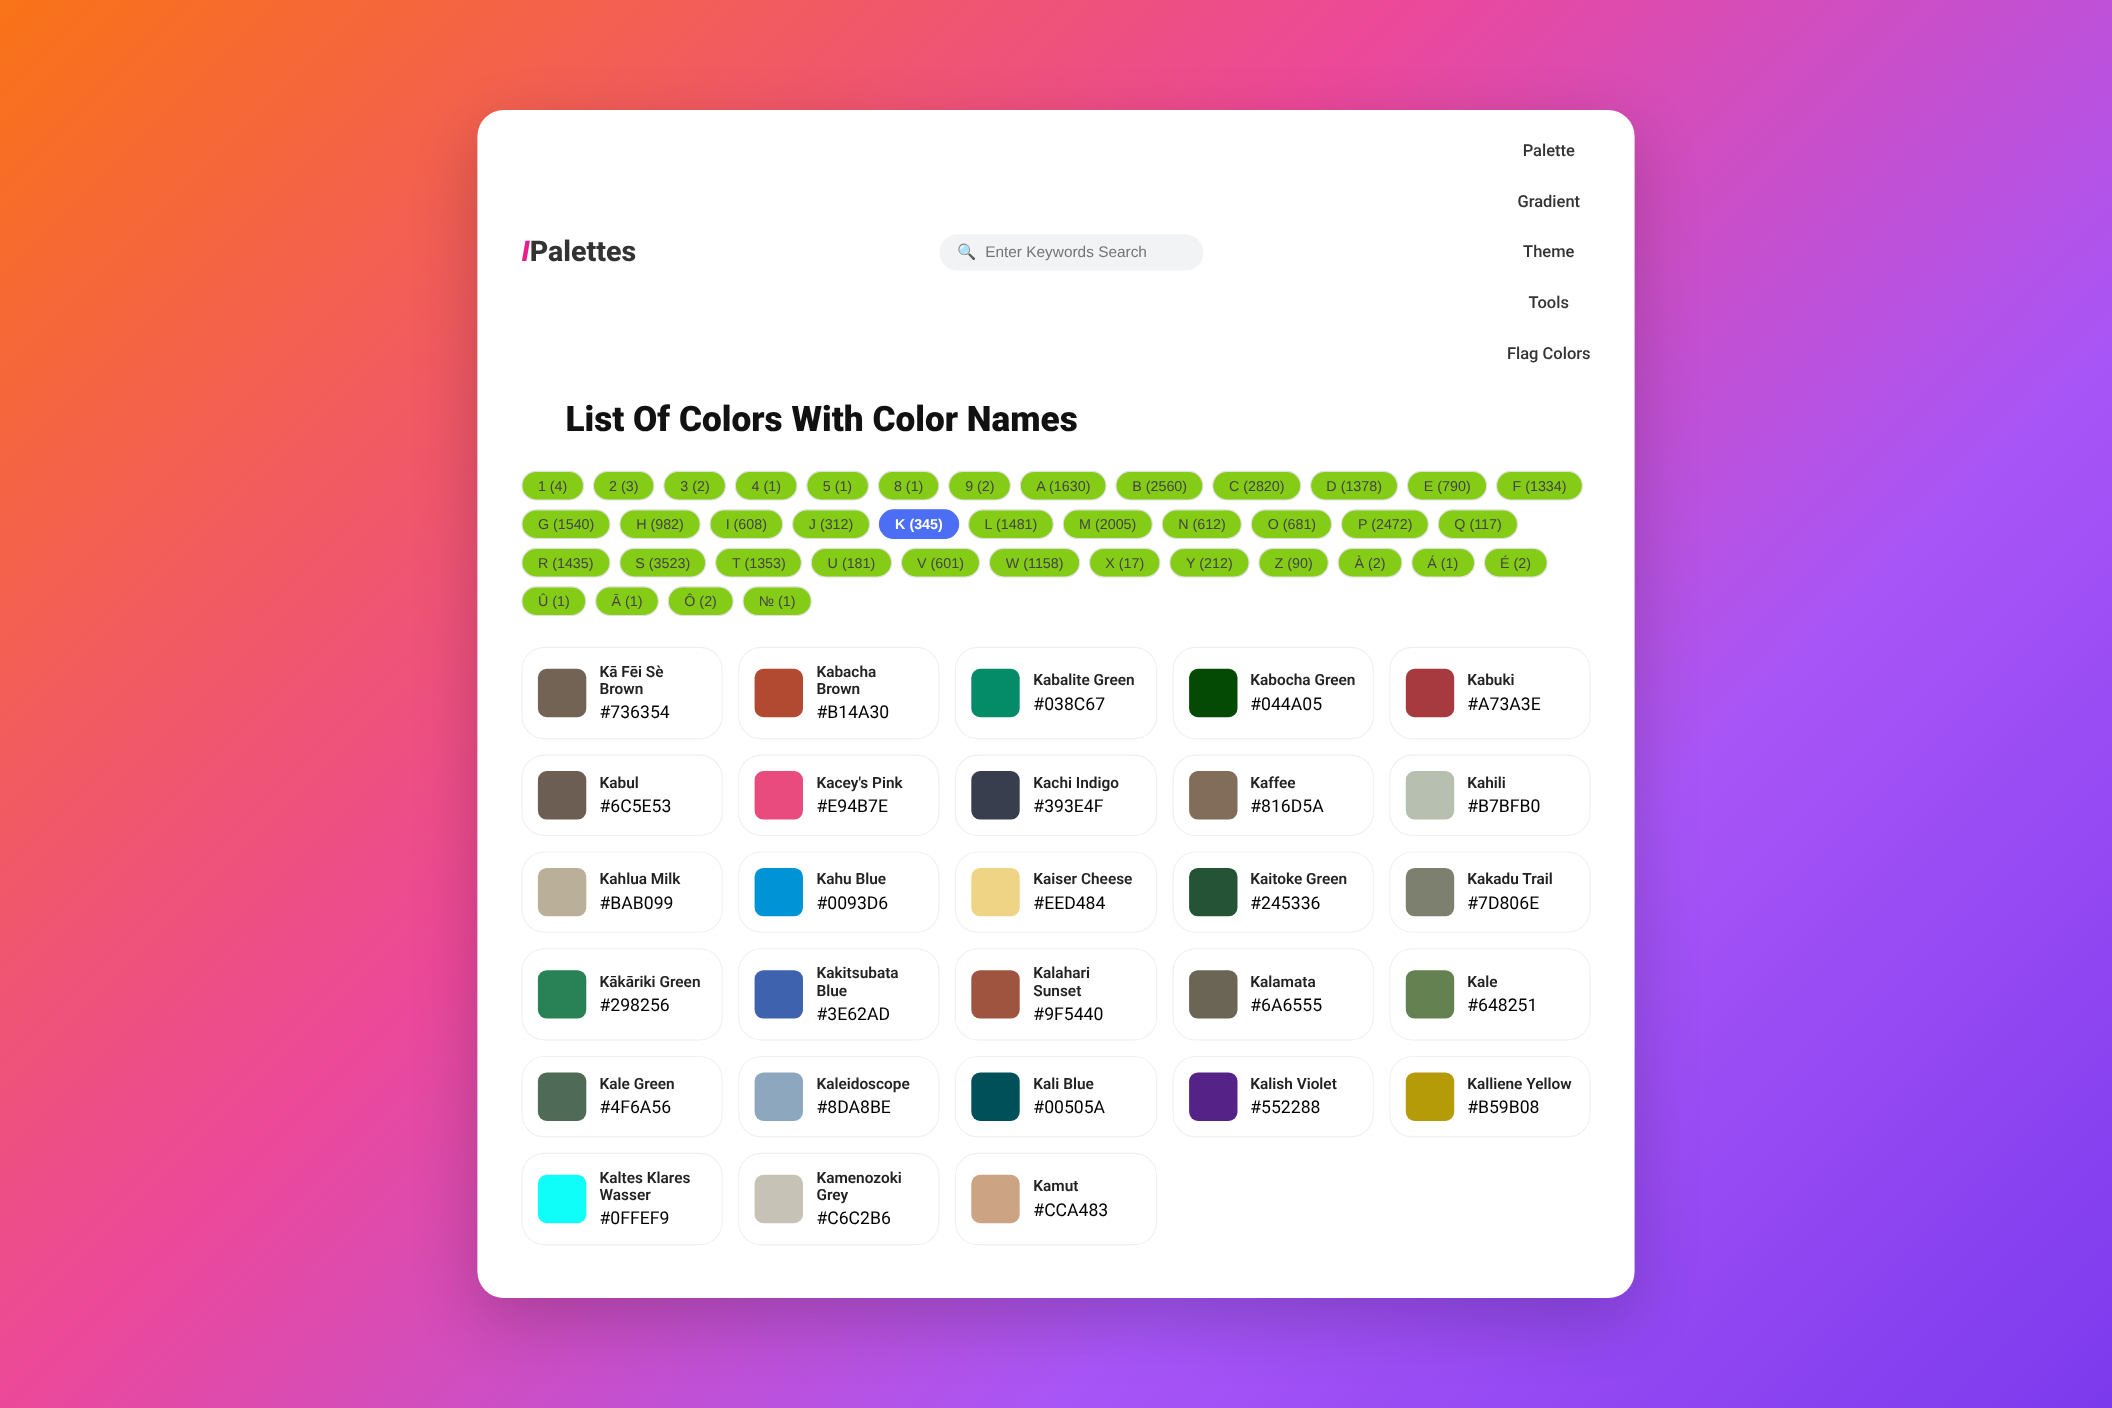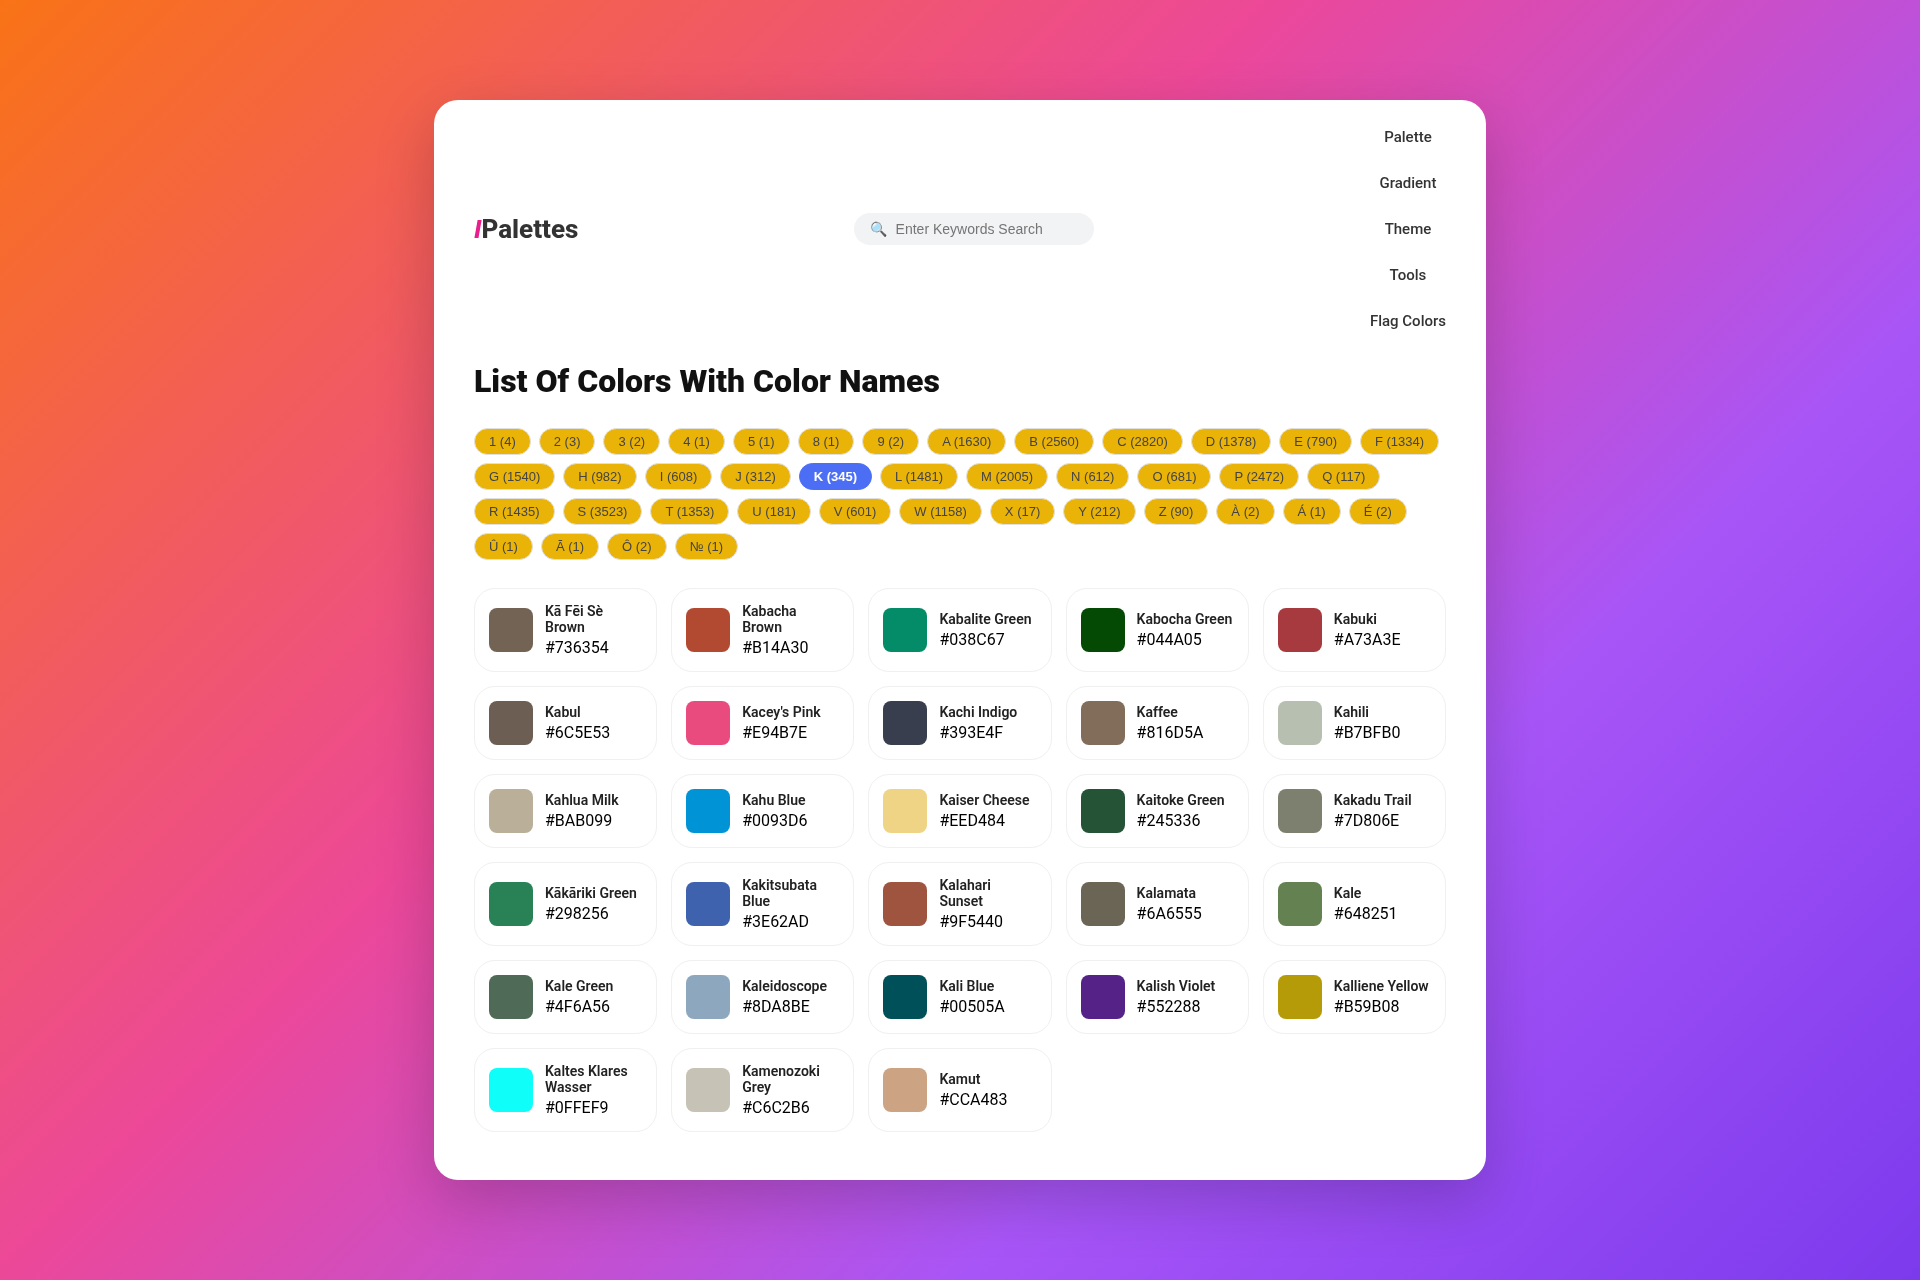--- a/index.html
+++ b/index.html
@@ -64,33 +64,34 @@
       font-size: 15px;
       font-weight: 500;
       cursor: pointer;
     }
     
     .page-title {
       font-size: 32px;
       font-weight: 900;
       color: #111;
       margin-bottom: 28px;
+      margin-left: 40px;
     }
     
     .filter-grid {
       display: flex;
       flex-wrap: wrap;
       gap: 8px;
       margin-bottom: 28px;
     }
     .filter-btn {
       padding: 5px 14px;
       border-radius: 16px;
       border: 1.5px solid #e0e0e0;
-      background: #eab308;
+      background: #84cc16;
       font-size: 13px;
       color: #444;
       cursor: pointer;
       white-space: nowrap;
     }
     .filter-btn.active {
       background: #4c6ef5;
       color: #fff;
       border-color: #4c6ef5;
       font-weight: 600;

